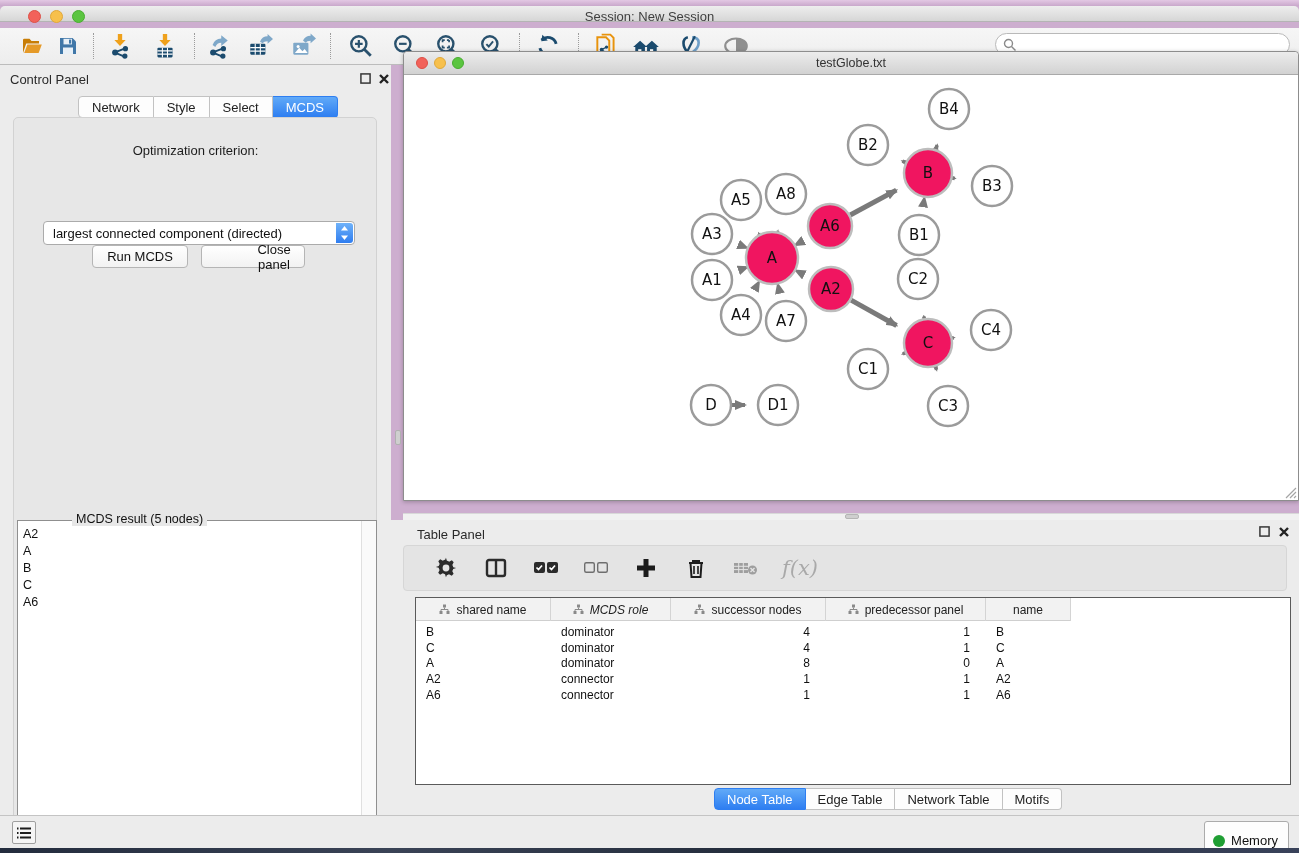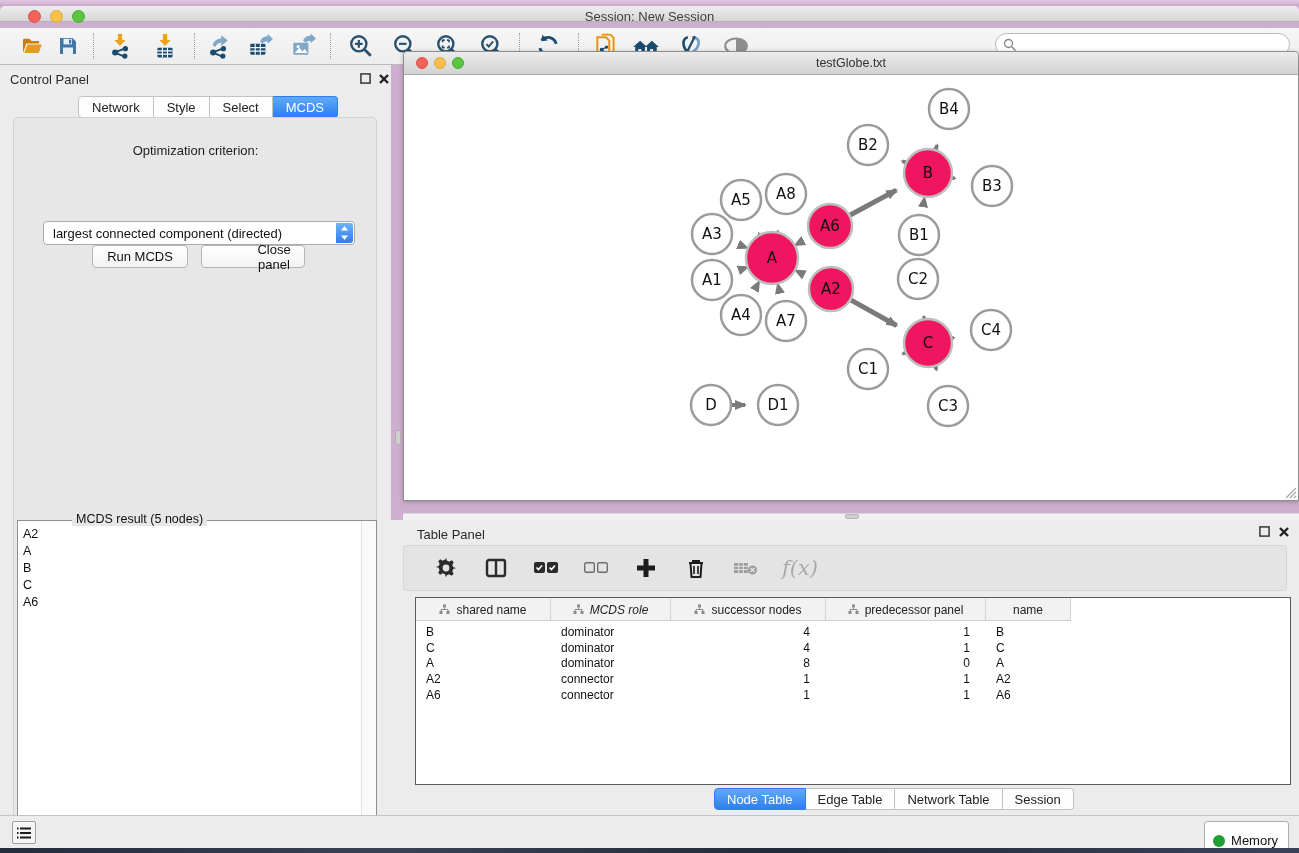--- a/index.html
+++ b/index.html
@@ -519,21 +519,21 @@
             <div class="td num" style="width: 160px; padding: 1px 16px 0px 0px;">1</div>
             <div class="td" style="width: 85px; padding: 1px 0px 0px 10px;">A6</div>
           </div>
         </div>
     </div>
 
     <div id="tp-tabs">
         <div class="tptab sel">Node Table</div>
         <div class="tptab">Edge Table</div>
         <div class="tptab">Network Table</div>
-        <div class="tptab">Session</div>
+        <div class="tptab">Motifs</div>
       </div>
   </div>
 
   <div id="statusbar" class="abs">
     <div id="list-btn">
       <svg width="16" height="14" viewBox="0 0 16 14">
           <path d="M4 2.5h11M4 7h11M4 11.5h11" stroke="#1c1c1c" stroke-width="2.2"></path>
           <path d="M1 2.5h1.5M1 7h1.5M1 11.5h1.5" stroke="#1c1c1c" stroke-width="2.2" stroke-dasharray="1.5 1"></path>
         </svg>
     </div>

